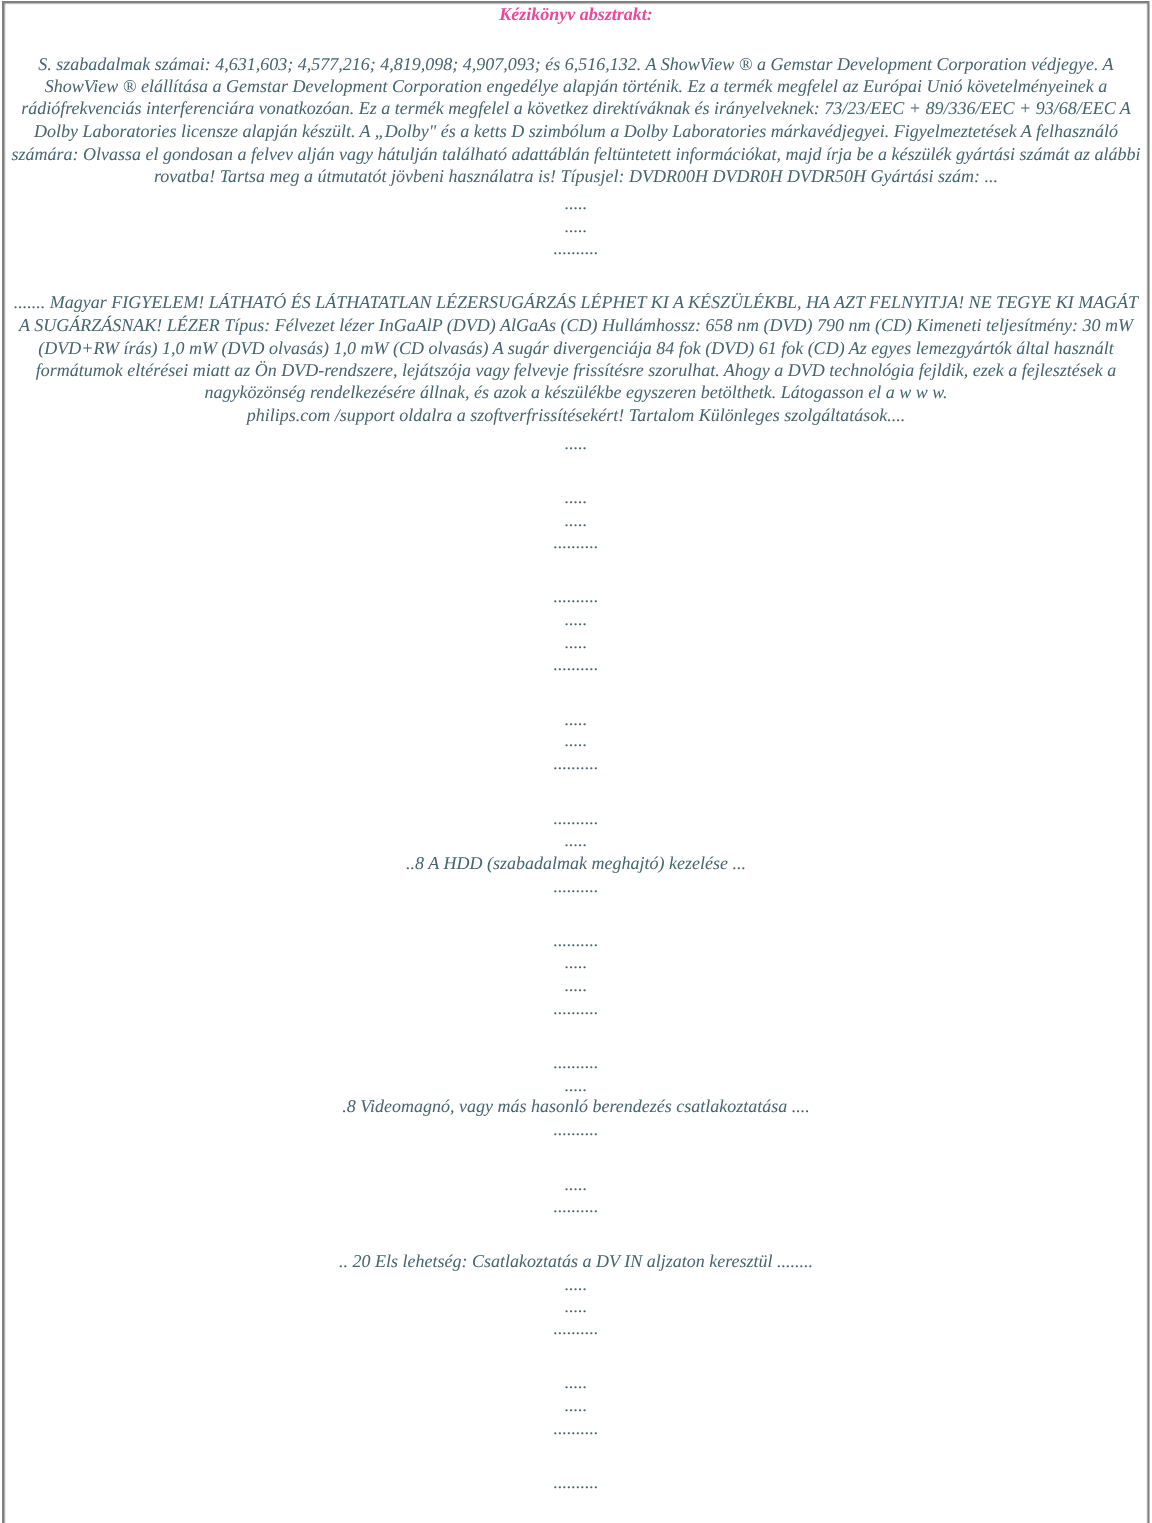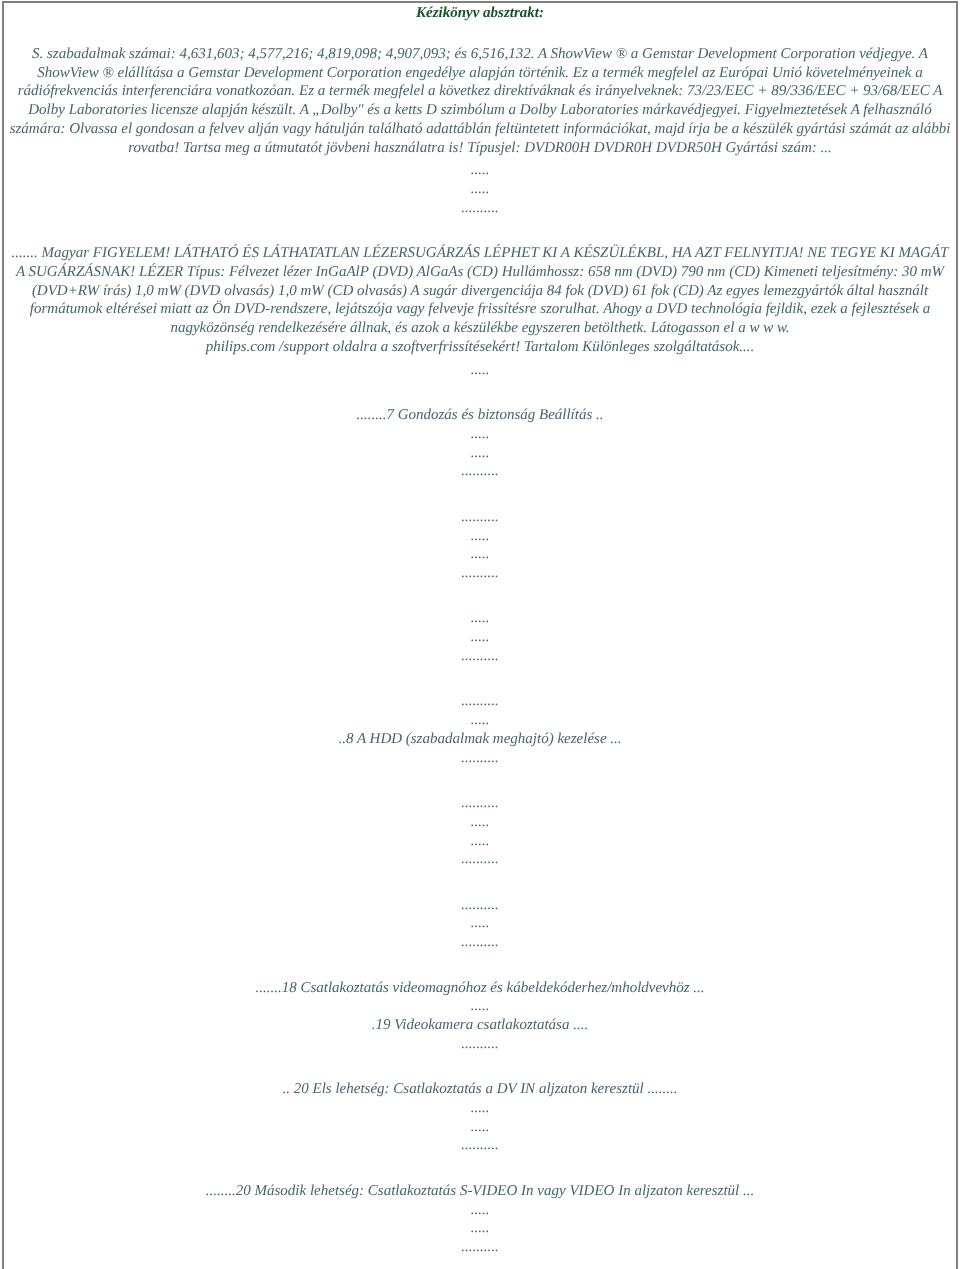--- a/index.html
+++ b/index.html
@@ -10,21 +10,21 @@
     -webkit-font-smoothing:antialiased;
     text-rendering:geometricPrecision;
   }
   .page-frame, .doc-title, .body-block { transform:translateZ(0); }
   .page-frame {
     position:absolute; left:2px; top:1px; width:956px; height:1700px;
     border:2px solid #808080; box-sizing:border-box; background:#ffffff; padding-top:0.5px;
   }
   .doc-title {
     text-align:center; font-weight:bold; font-style:italic;
-    color:#14532d; font-size:15px; line-height:18.73px;
+    color:#ec4899; font-size:15px; line-height:18.73px;
     margin:0; padding:0;
   }
   .body-block {
     color:#44646f; font-style:italic; font-size:15px;
     line-height:18.73px; text-align:center;
     margin:4px; padding:0; white-space:pre-line;
   }
   .spacer { height:18.73px; }
 </style>
 </head>
@@ -34,33 +34,33 @@
   <div class="doc-title">Kézikönyv absztrakt:</div>
   <div id="content">
       <div class="spacer"></div>
       <div class="body-block">S. szabadalmak számai: 4,631,603; 4,577,216; 4,819,098; 4,907,093; és 6,516,132. A ShowView ® a Gemstar Development Corporation védjegye. A ShowView ® elállítása a Gemstar Development Corporation engedélye alapján történik. Ez a termék megfelel az Európai Unió követelményeinek a rádiófrekvenciás interferenciára vonatkozóan. Ez a termék megfelel a következ direktíváknak és irányelveknek: 73/23/EEC + 89/336/EEC + 93/68/EEC A Dolby Laboratories licensze alapján készült. A „Dolby" és a ketts D szimbólum a Dolby Laboratories márkavédjegyei. Figyelmeztetések A felhasználó számára: Olvassa el gondosan a felvev alján vagy hátulján található adattáblán feltüntetett információkat, majd írja be a készülék gyártási számát az alábbi rovatba! Tartsa meg a útmutatót jövbeni használatra is! Típusjel: DVDR00H DVDR0H DVDR50H Gyártási szám: ...</div>
       <div class="body-block"><div class="dot-leader-line">.....</div><div class="dot-leader-line">.....</div><div class="dot-leader-line">..........</div></div>
       <div class="spacer"></div>
       <div class="body-block">....... Magyar FIGYELEM! LÁTHATÓ ÉS LÁTHATATLAN LÉZERSUGÁRZÁS LÉPHET KI A KÉSZÜLÉKBL, HA AZT FELNYITJA! NE TEGYE KI MAGÁT A SUGÁRZÁSNAK! LÉZER Típus: Félvezet lézer InGaAlP (DVD) AlGaAs (CD) Hullámhossz: 658 nm (DVD) 790 nm (CD) Kimeneti teljesítmény: 30 mW (DVD+RW írás) 1,0 mW (DVD olvasás) 1,0 mW (CD olvasás) A sugár divergenciája 84 fok (DVD) 61 fok (CD) Az egyes lemezgyártók által használt formátumok eltérései miatt az Ön DVD-rendszere, lejátszója vagy felvevje frissítésre szorulhat. Ahogy a DVD technológia fejldik, ezek a fejlesztések a nagyközönség rendelkezésére állnak, és azok a készülékbe egyszeren betölthetk. Látogasson el a w w w.
 philips.com /support oldalra a szoftverfrissítésekért! Tartalom Különleges szolgáltatások....</div>
       <div class="body-block"><div class="dot-leader-line">.....</div></div>
       <div class="spacer"></div>
-      <div class="body-block"><div class="toc-line">........7 Gondozás és biztonság Beállítás ..</div><div class="dot-leader-line">.....</div><div class="dot-leader-line">.....</div><div class="dot-leader-line">..........</div></div>
+      <div class="body-block"><div class="dot-leader-line">.....</div><div class="dot-leader-line">.....</div><div class="dot-leader-line">..........</div></div>
       <div class="spacer"></div>
       <div class="body-block"><div class="dot-leader-line">..........</div><div class="dot-leader-line">.....</div><div class="dot-leader-line">.....</div><div class="dot-leader-line">..........</div></div>
       <div class="spacer"></div>
       <div class="body-block"><div class="dot-leader-line">.....</div><div class="dot-leader-line">.....</div><div class="dot-leader-line">..........</div></div>
       <div class="spacer"></div>
       <div class="body-block"><div class="dot-leader-line">..........</div><div class="dot-leader-line">.....</div><div class="toc-line">..8 A HDD (szabadalmak meghajtó) kezelése ...</div><div class="dot-leader-line">..........</div></div>
       <div class="spacer"></div>
       <div class="body-block"><div class="dot-leader-line">..........</div><div class="dot-leader-line">.....</div><div class="dot-leader-line">.....</div><div class="dot-leader-line">..........</div></div>
       <div class="spacer"></div>
-      <div class="body-block"><div class="dot-leader-line">..........</div><div class="dot-leader-line">.....</div><div class="dot-leader-line">..........</div></div>
+      <div class="body-block"><div class="dot-leader-line">..........</div><div class="dot-leader-line">.....</div><div class="toc-line">.8 Videomagnó, vagy más hasonló berendezés csatlakoztatása ....</div><div class="dot-leader-line">..........</div></div>
       <div class="spacer"></div>
-      <div class="body-block"><div class="toc-line">.......18 Csatlakoztatás videomagnóhoz és kábeldekóderhez/mholdvevhöz ...</div><div class="dot-leader-line">.....</div><div class="toc-line">.19 Videokamera csatlakoztatása ....</div><div class="dot-leader-line">..........</div></div>
+      <div class="body-block"><div class="dot-leader-line">.....</div><div class="dot-leader-line">..........</div></div>
       <div class="spacer"></div>
       <div class="body-block"><div class="toc-line">.. 20 Els lehetség: Csatlakoztatás a DV IN aljzaton keresztül ........</div><div class="dot-leader-line">.....</div><div class="dot-leader-line">.....</div><div class="dot-leader-line">..........</div></div>
       <div class="spacer"></div>
-      <div class="body-block"><div class="toc-line">........20 Második lehetség: Csatlakoztatás S-VIDEO In vagy VIDEO In aljzaton keresztül ...</div><div class="dot-leader-line">.....</div><div class="dot-leader-line">.....</div><div class="dot-leader-line">..........</div></div>
+      <div class="body-block"><div class="dot-leader-line">.....</div><div class="dot-leader-line">.....</div><div class="dot-leader-line">..........</div></div>
       <div class="spacer"></div>
       <div class="body-block"><div class="dot-leader-line">..........</div></div>
     </div>
 </div>
 
 </body></html>

